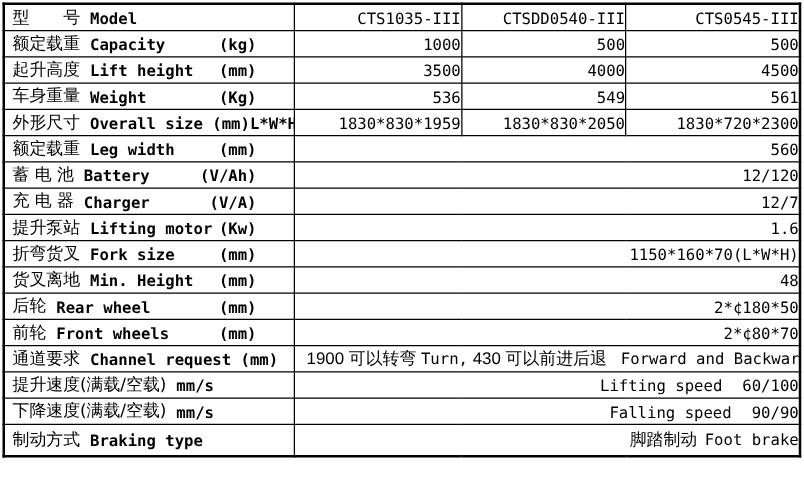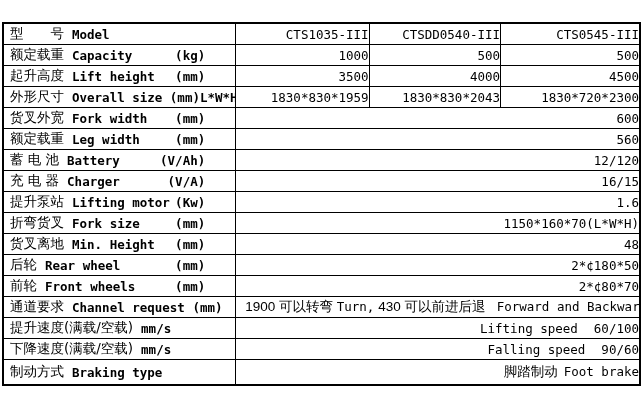--- a/index.html
+++ b/index.html
@@ -14,21 +14,20 @@
     height: 400px;
     box-sizing: border-box;
     padding: 2px;
     background: #ffffff;
   }
   table.spec {
     border-collapse: collapse;
     width: 639px;
     table-layout: fixed;
     border: 2px solid #000000;
-    margin-top: 20px;
   }
   table.spec td {
     border: 1px solid #000000;
     height: 20px;
     padding: 0;
     vertical-align: middle;
     overflow: hidden;
     white-space: nowrap;
   }
   tr.last-row td { height: 24px; }
@@ -114,43 +113,45 @@
             <span class="cn">起升高度</span>
             <span class="en">Lift height</span>
             <span class="unit">(mm)</span>
           </div>
         </td>
         <td class="val">3500</td>
         <td class="val">4000</td>
         <td class="val">4500</td>
       </tr>
 
+      <tr>
+        <td>
+          <div class="lbl">
+            <span class="cn">车身重量</span>
+            <span class="en">Weight</span>
+            <span class="unit">(Kg)</span>
+          </div>
+        </td>
+        <td class="val">536</td>
+        <td class="val">549</td>
+        <td class="val">561</td>
+      </tr>
 
       <tr>
         <td>
           <div class="lbl">
             <span class="cn">外形尺寸</span>
             <span class="en">Overall size (mm)L*W*H</span>
           </div>
         </td>
         <td class="val">1830*830*1959</td>
-        <td class="val">1830*830*2043</td>
+        <td class="val">1830*830*2050</td>
         <td class="val">1830*720*2300</td>
       </tr>
 
-      <tr>
-        <td>
-          <div class="lbl">
-            <span class="cn">货叉外宽</span>
-            <span class="en">Fork width</span>
-            <span class="unit">(mm)</span>
-          </div>
-        </td>
-        <td class="val" colspan="3">600</td>
-      </tr>
 
       <tr>
         <td>
           <div class="lbl">
             <span class="cn">额定载重</span>
             <span class="en">Leg width</span>
             <span class="unit">(mm)</span>
           </div>
         </td>
         <td class="val" colspan="3">560</td>
@@ -168,21 +169,21 @@
       </tr>
 
       <tr>
         <td>
           <div class="lbl">
             <span class="cn">充 电 器</span>
             <span class="en">Charger</span>
             <span class="unit">(V/A)</span>
           </div>
         </td>
-        <td class="val" colspan="3">16/15</td>
+        <td class="val" colspan="3">12/7</td>
       </tr>
 
       <tr>
         <td>
           <div class="lbl">
             <span class="cn">提升泵站</span>
             <span class="en">Lifting motor</span>
             <span class="unit">(Kw)</span>
           </div>
         </td>
@@ -260,21 +261,21 @@
       </tr>
 
       <tr>
         <td>
           <div class="lbl">
             <span class="cn">下降速度(满载/空载)</span>
             <span class="en">mm/s</span>
           </div>
         </td>
         <td class="val" colspan="3">
-          <span class="en-b">Falling speed</span><span class="num">90/60</span>
+          <span class="en-b">Falling speed</span><span class="num">90/90</span>
         </td>
       </tr>
 
       <tr class="last-row">
         <td>
           <div class="lbl">
             <span class="cn">制动方式</span>
             <span class="en">Braking type</span>
           </div>
         </td>

